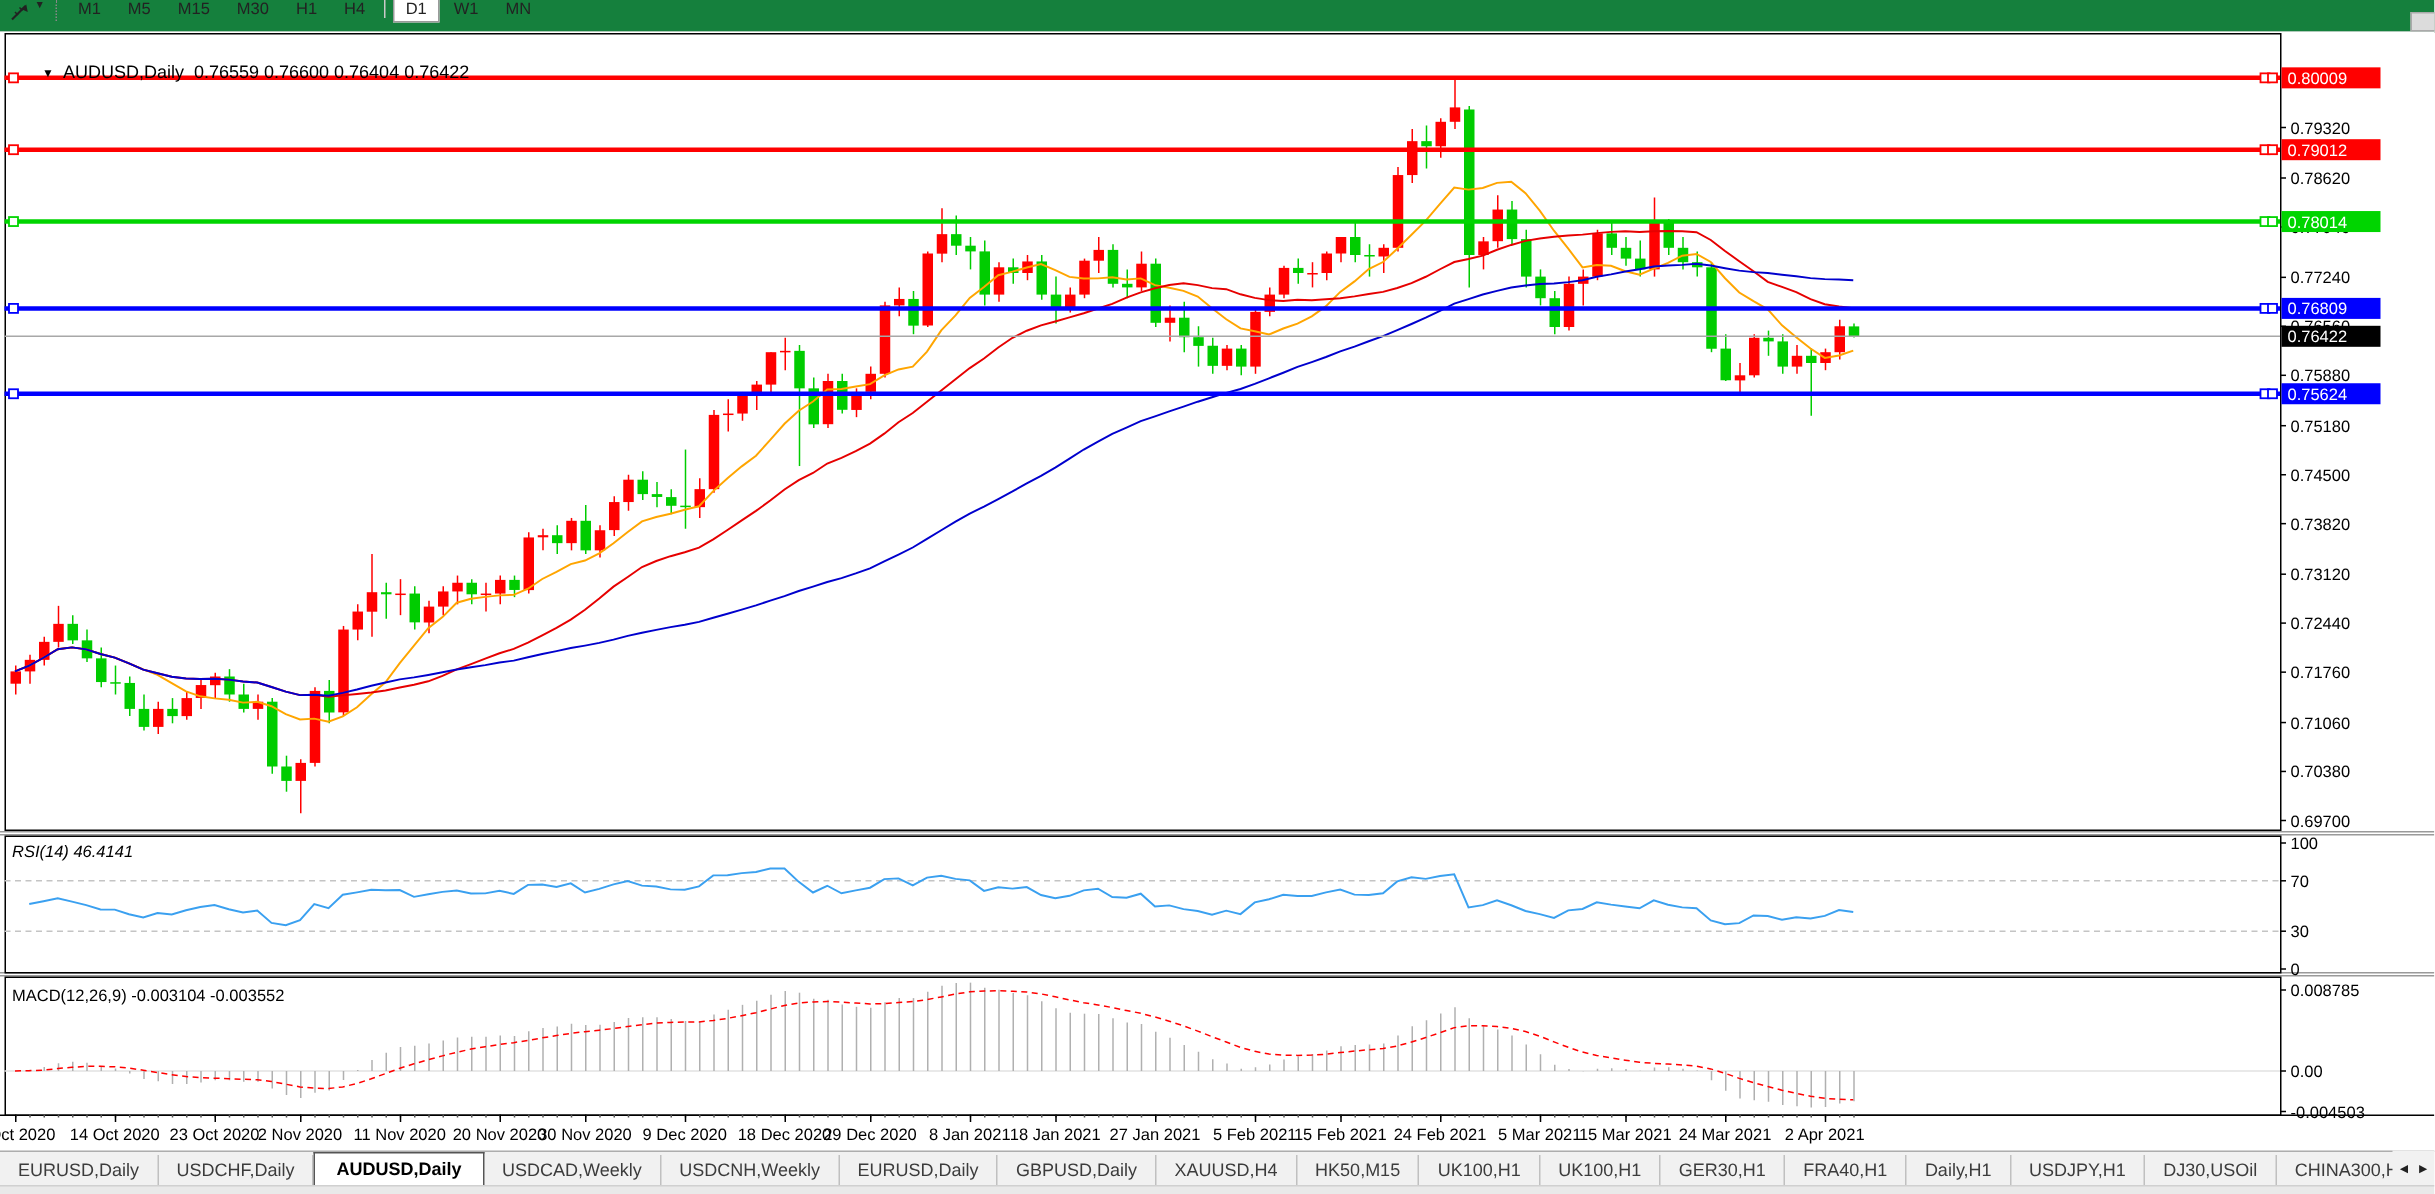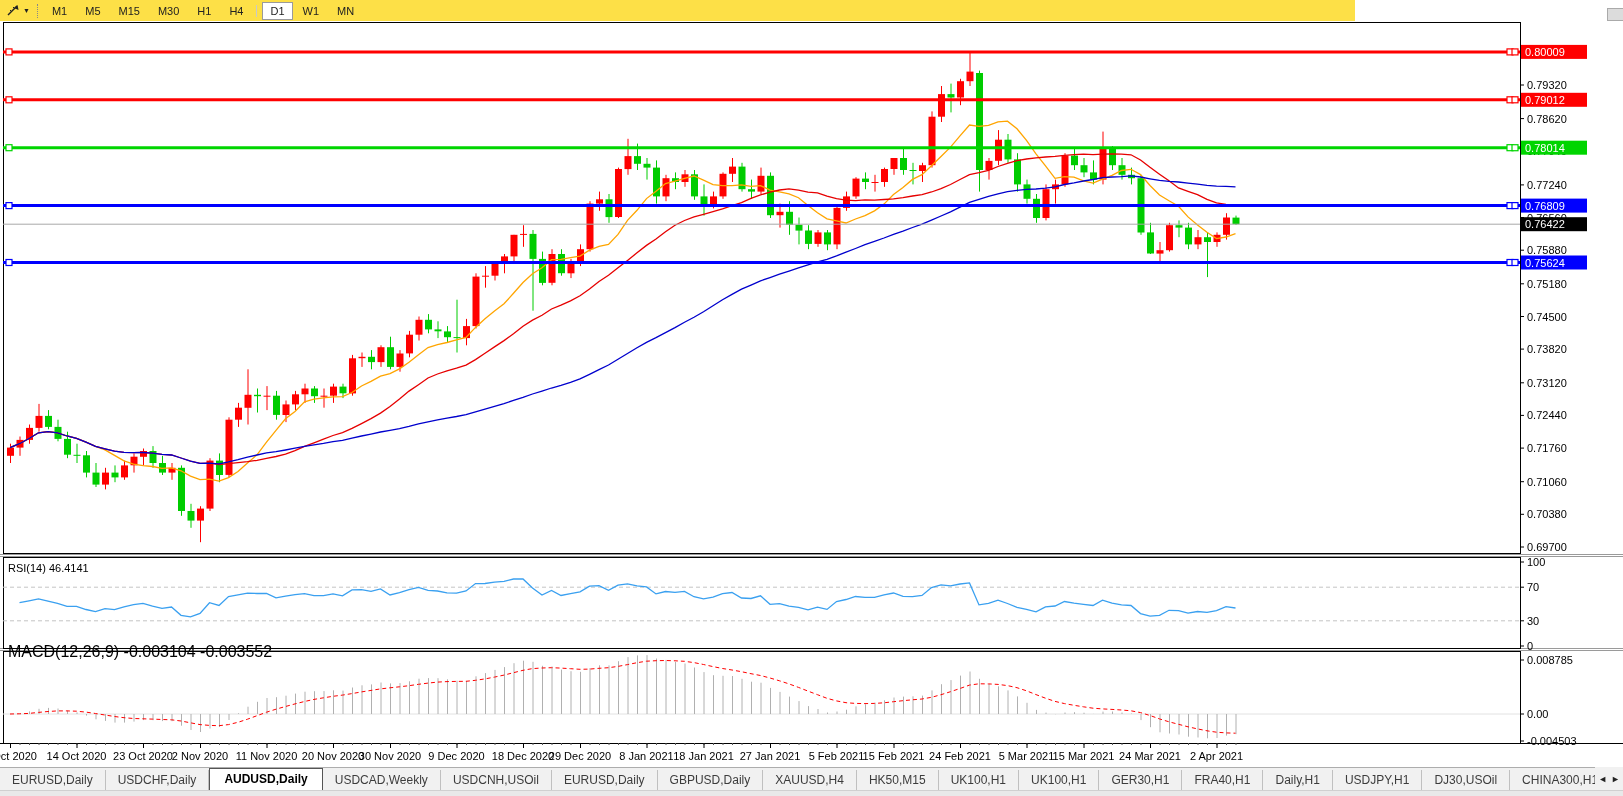--- a/index.html
+++ b/index.html
@@ -1,35 +1,35 @@
 <!DOCTYPE html>
 <html><head>
 <meta charset="utf-8">
 <style>
   html,body{margin:0;padding:0;overflow:hidden;background:#fff;
     font-family:"Liberation Sans","DejaVu Sans",sans-serif;}
   #app{position:relative;width:1623px;height:796px;background:#fff;}
   
-  #toolbar{position:absolute;left:0;top:0;width:1355px;height:21px;
-    background:#fde047;border-bottom:1px solid #a9a9a9;
-    display:flex;align-items:center;font-size:11px;color:#222;}
+  #toolbar{position:absolute;left:0;top:0;width:1623px;height:21px;
+    background:#15803d;border-bottom:1px solid #a9a9a9;
+    display:flex;align-items:flex-start;font-size:11px;color:#222;}
   .tool-icon{width:20px;height:16px;margin-left:3px;display:flex;align-items:center;justify-content:center;}
   .dd-arrow{font-size:7px;color:#222;margin:0 2px 0 0;}
   .grip{height:14px;border-left:1px dotted #888;margin:0 5px;}
   .pbtn{padding:2px 7px;margin:0 1px;border:1px solid transparent;cursor:default;}
   .pbtn.active{background:#fff;border:1px solid #9a9a9a;}
   .pdiv{height:14px;border-left:1px solid #c9c9c9;margin:0 4px;}
   
   #chartwin{position:absolute;left:0;top:21px;width:1623px;height:746px;background:#fff;}
   #chart-svg{position:absolute;left:0;top:0;}
   .pane-title{position:absolute;font-size:12px;color:#000;white-space:pre;}
   #main-title{left:8px;top:6px;}
   #main-title .tri{font-size:8px;vertical-align:1px;margin-right:6px;}
-  #rsi-title{left:8px;top:541px;font-size:11px;}
-  #macd-title{left:8px;top:622px;font-size:16px;}
+  #rsi-title{left:8px;top:541px;font-size:11px;font-style:italic;}
+  #macd-title{left:8px;top:637px;font-size:11px;}
   #corner-btn{position:absolute;left:1607px;top:-13px;width:15px;height:11px;
     background:#dcdcdc;border:1px solid #aaa;}
   
   #tabbar{position:absolute;left:0;top:767px;width:1623px;height:23px;
     background:#f1f1f1;border-top:1px solid #adadad;display:flex;align-items:flex-end;
     overflow:hidden;font-size:12px;color:#3c3c3c;white-space:nowrap;}
   .tab{padding:3px 12px 4px 12px;border-right:1px solid #c0c0c0;cursor:default;}
   .tab.active{background:#fff;border:1px solid #555;border-bottom:none;
     font-weight:bold;color:#000;padding:3px 14px 5px 14px;}
   #tab-arrows{position:absolute;right:0;top:767px;height:23px;display:flex;align-items:center;
@@ -716,30 +716,33 @@
           <line x1="1027" y1="722" x2="1027" y2="727" stroke="#000"></line>
           <text x="1026.5" y="739" font-size="11" fill="#000" text-anchor="middle">5 Mar 2021</text>
           <line x1="1084" y1="722" x2="1084" y2="727" stroke="#000"></line>
           <text x="1083.5" y="739" font-size="11" fill="#000" text-anchor="middle">15 Mar 2021</text>
           <line x1="1150.5" y1="722" x2="1150.5" y2="727" stroke="#000"></line>
           <text x="1150" y="739" font-size="11" fill="#000" text-anchor="middle">24 Mar 2021</text>
           <line x1="1217" y1="722" x2="1217" y2="727" stroke="#000"></line>
           <text x="1216.5" y="739" font-size="11" fill="#000" text-anchor="middle">2 Apr 2021</text>
         </g>
       </svg>
+    <div class="pane-title" id="main-title">
+      <span class="tri">▼</span><span>AUDUSD,Daily</span>&nbsp;&nbsp;<span>0.76559 0.76600 0.76404 0.76422</span>
+    </div>
     <div class="pane-title" id="rsi-title">RSI(14) 46.4141</div>
     <div class="pane-title" id="macd-title">MACD(12,26,9) -0.003104 -0.003552</div>
   </div>
 
   <div id="tabbar">
       <span class="tab">EURUSD,Daily</span>
       <span class="tab">USDCHF,Daily</span>
       <span class="tab active">AUDUSD,Daily</span>
       <span class="tab">USDCAD,Weekly</span>
-      <span class="tab">USDCNH,USOil</span>
+      <span class="tab">USDCNH,Weekly</span>
       <span class="tab">EURUSD,Daily</span>
       <span class="tab">GBPUSD,Daily</span>
       <span class="tab">XAUUSD,H4</span>
       <span class="tab">HK50,M15</span>
       <span class="tab">UK100,H1</span>
       <span class="tab">UK100,H1</span>
       <span class="tab">GER30,H1</span>
       <span class="tab">FRA40,H1</span>
       <span class="tab">Daily,H1</span>
       <span class="tab">USDJPY,H1</span>

